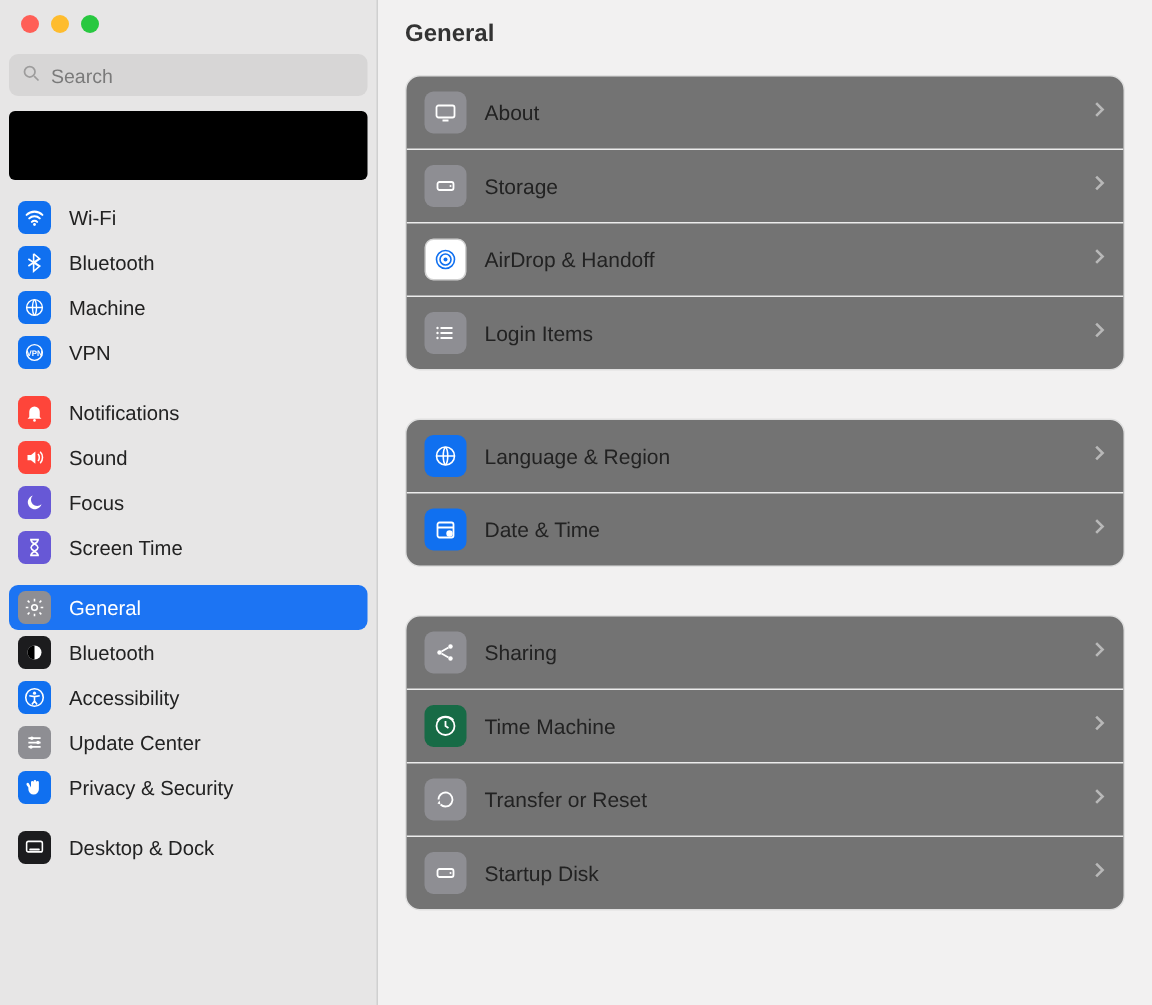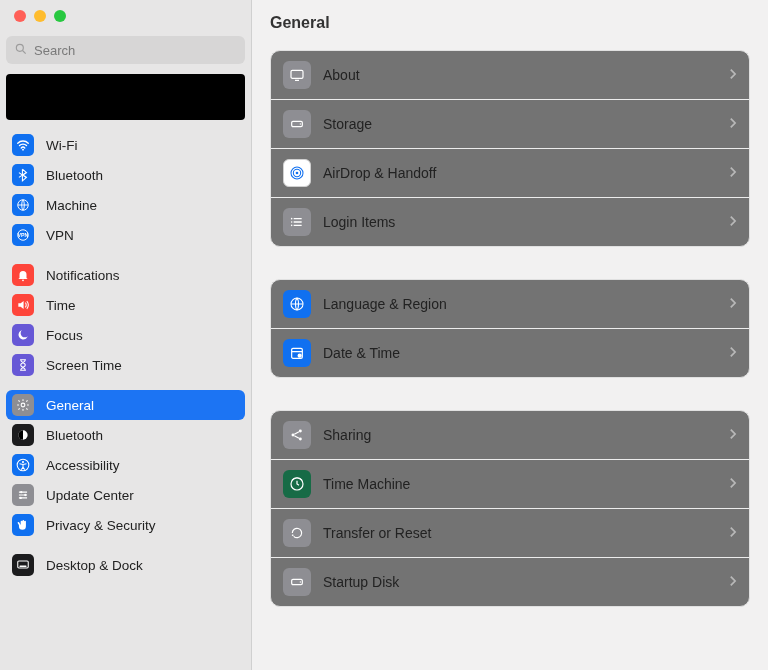--- a/index.html
+++ b/index.html
@@ -165,21 +165,21 @@
           </div>
           <span>Notifications</span>
         </div>
         <div class="sb-item">
           <div class="sb-icon" style="background: rgb(254, 69, 58);">
             <svg viewBox="0 0 24 24">
               <path d="M4 9v6h4l5 4V5L8 9H4z" fill="#fff"></path>
               <path d="M16 8c2 2 2 6 0 8M18.5 5.5c3.5 3.5 3.5 9.5 0 13" stroke="#fff" stroke-width="1.8" fill="none"></path>
             </svg>
           </div>
-          <span>Time</span>
+          <span>Sound</span>
         </div>
         <div class="sb-item">
           <div class="sb-icon" style="background: rgb(103, 88, 214);">
             <svg viewBox="0 0 24 24">
               <path d="M20 14A8 8 0 1110 4a7 7 0 0010 10z" fill="#fff"></path>
             </svg>
           </div>
           <span>Focus</span>
         </div>
         <div class="sb-item">

